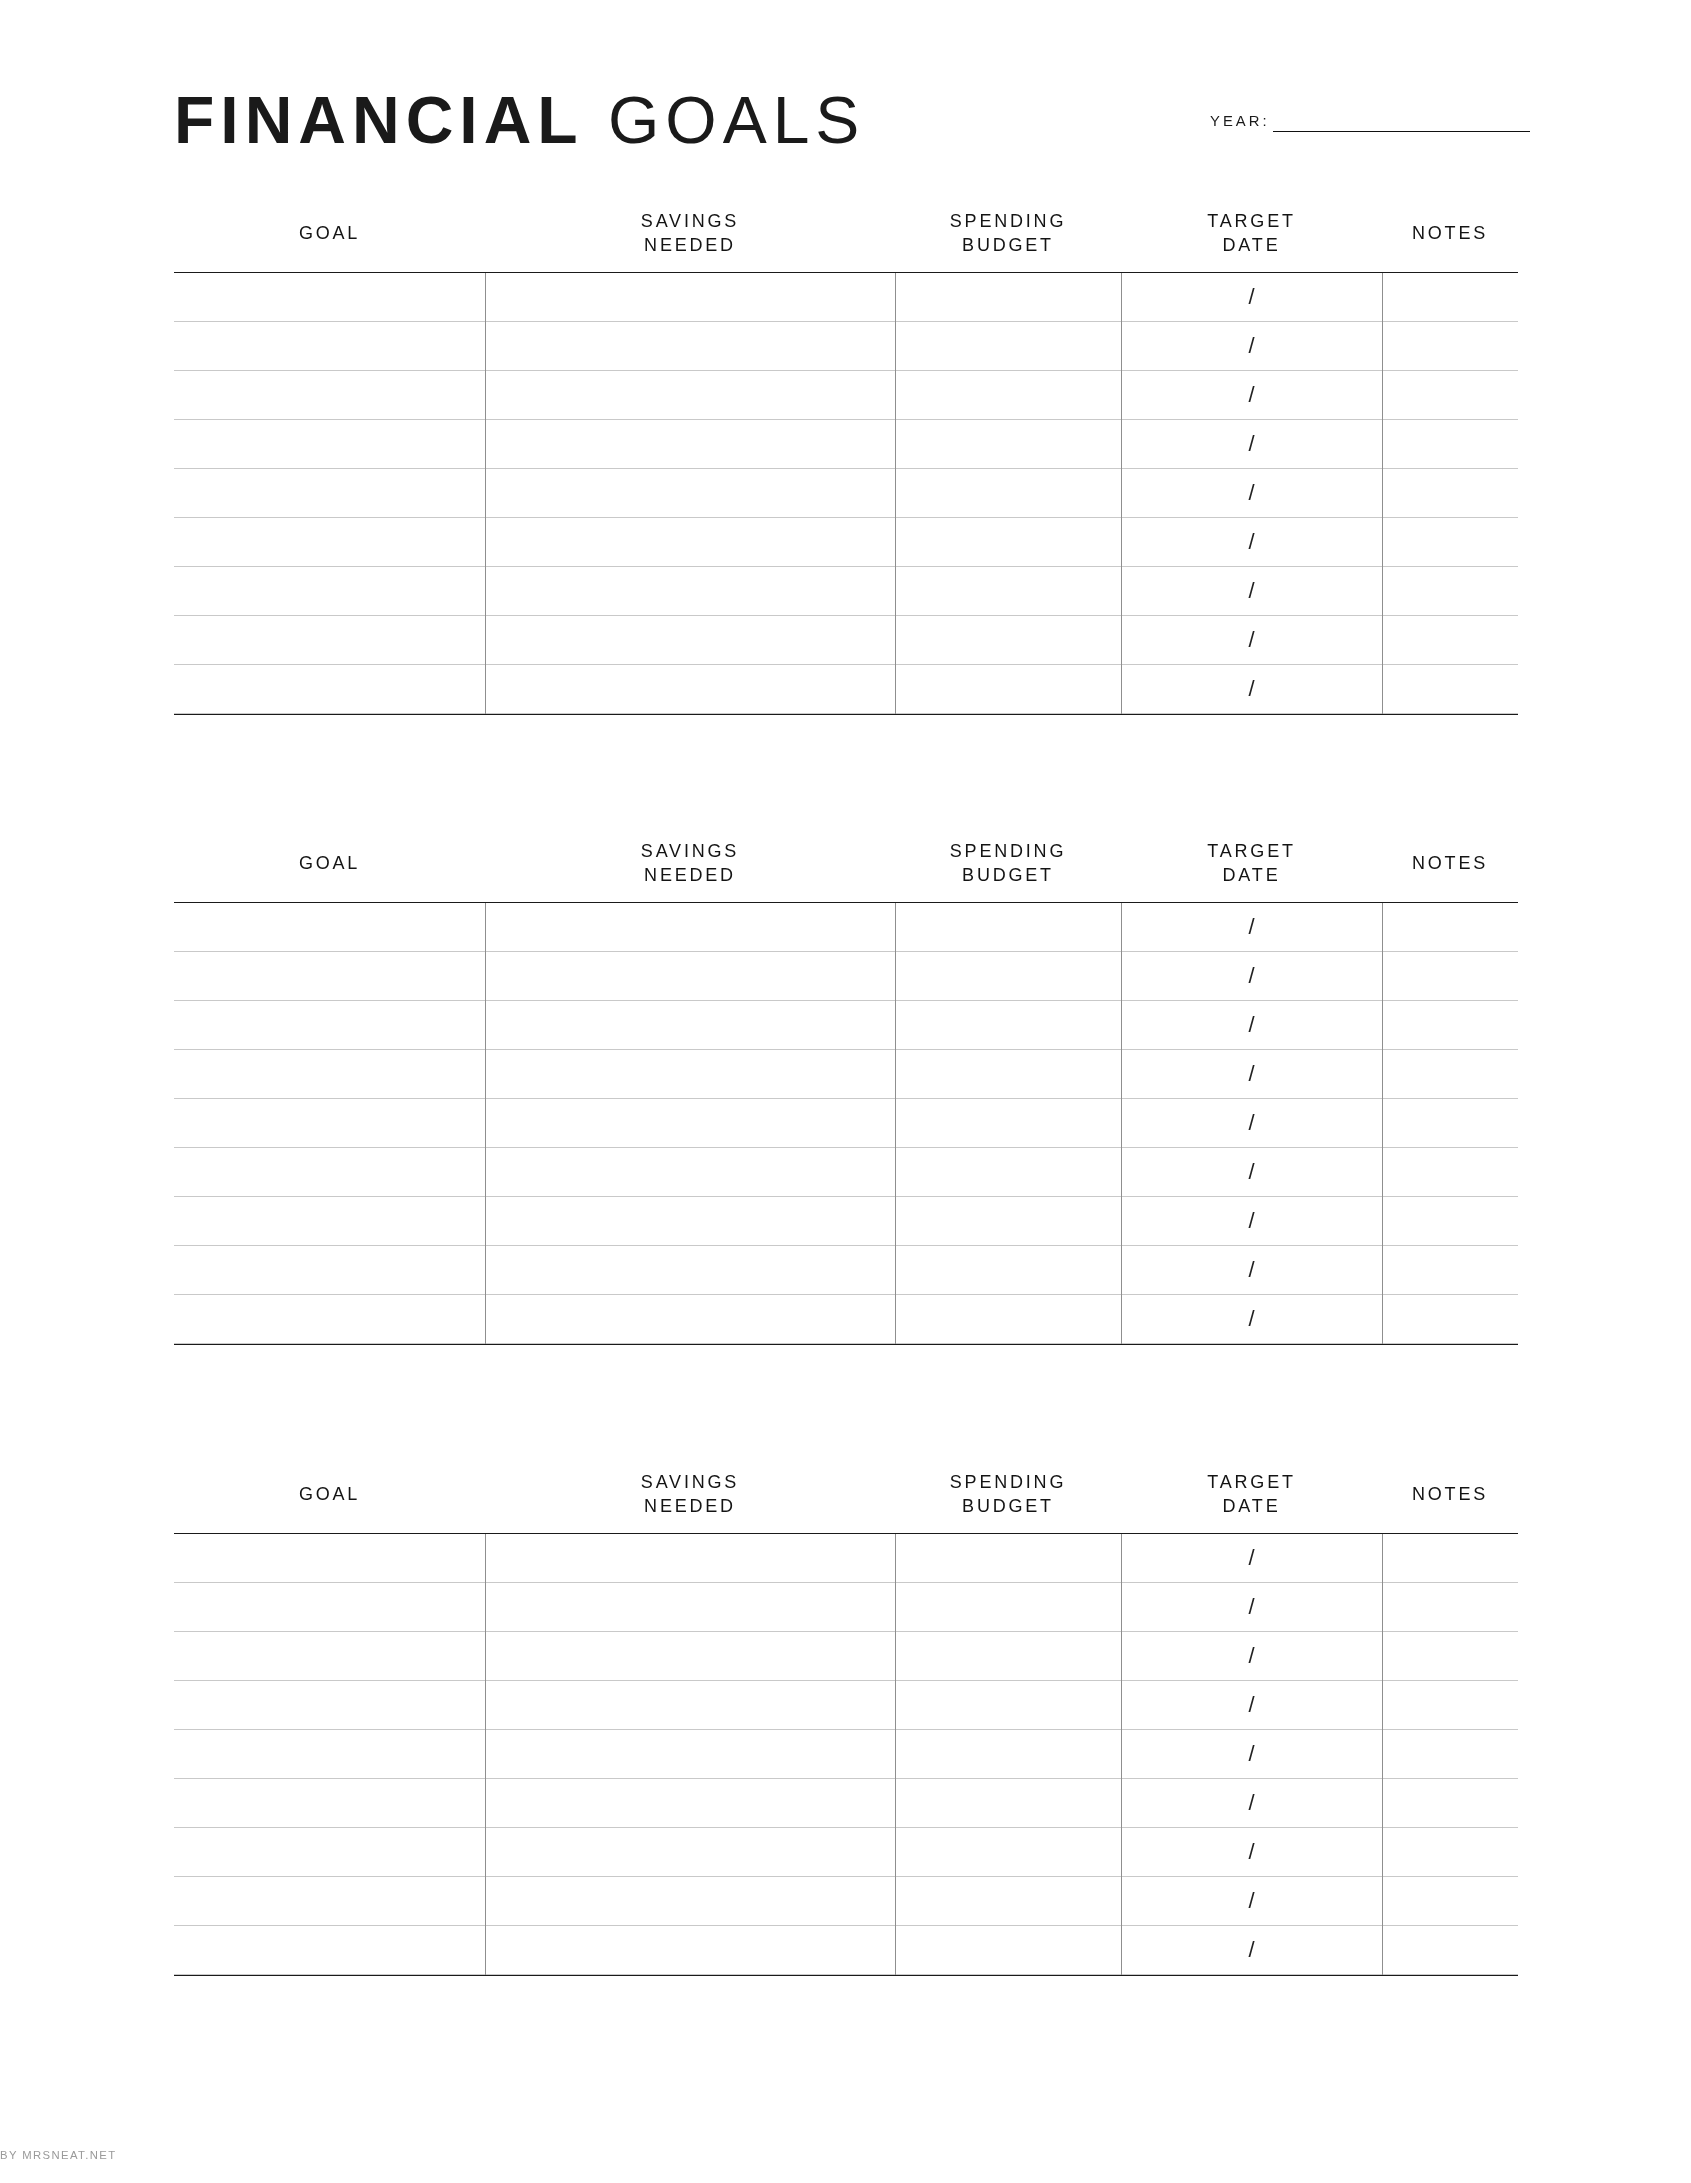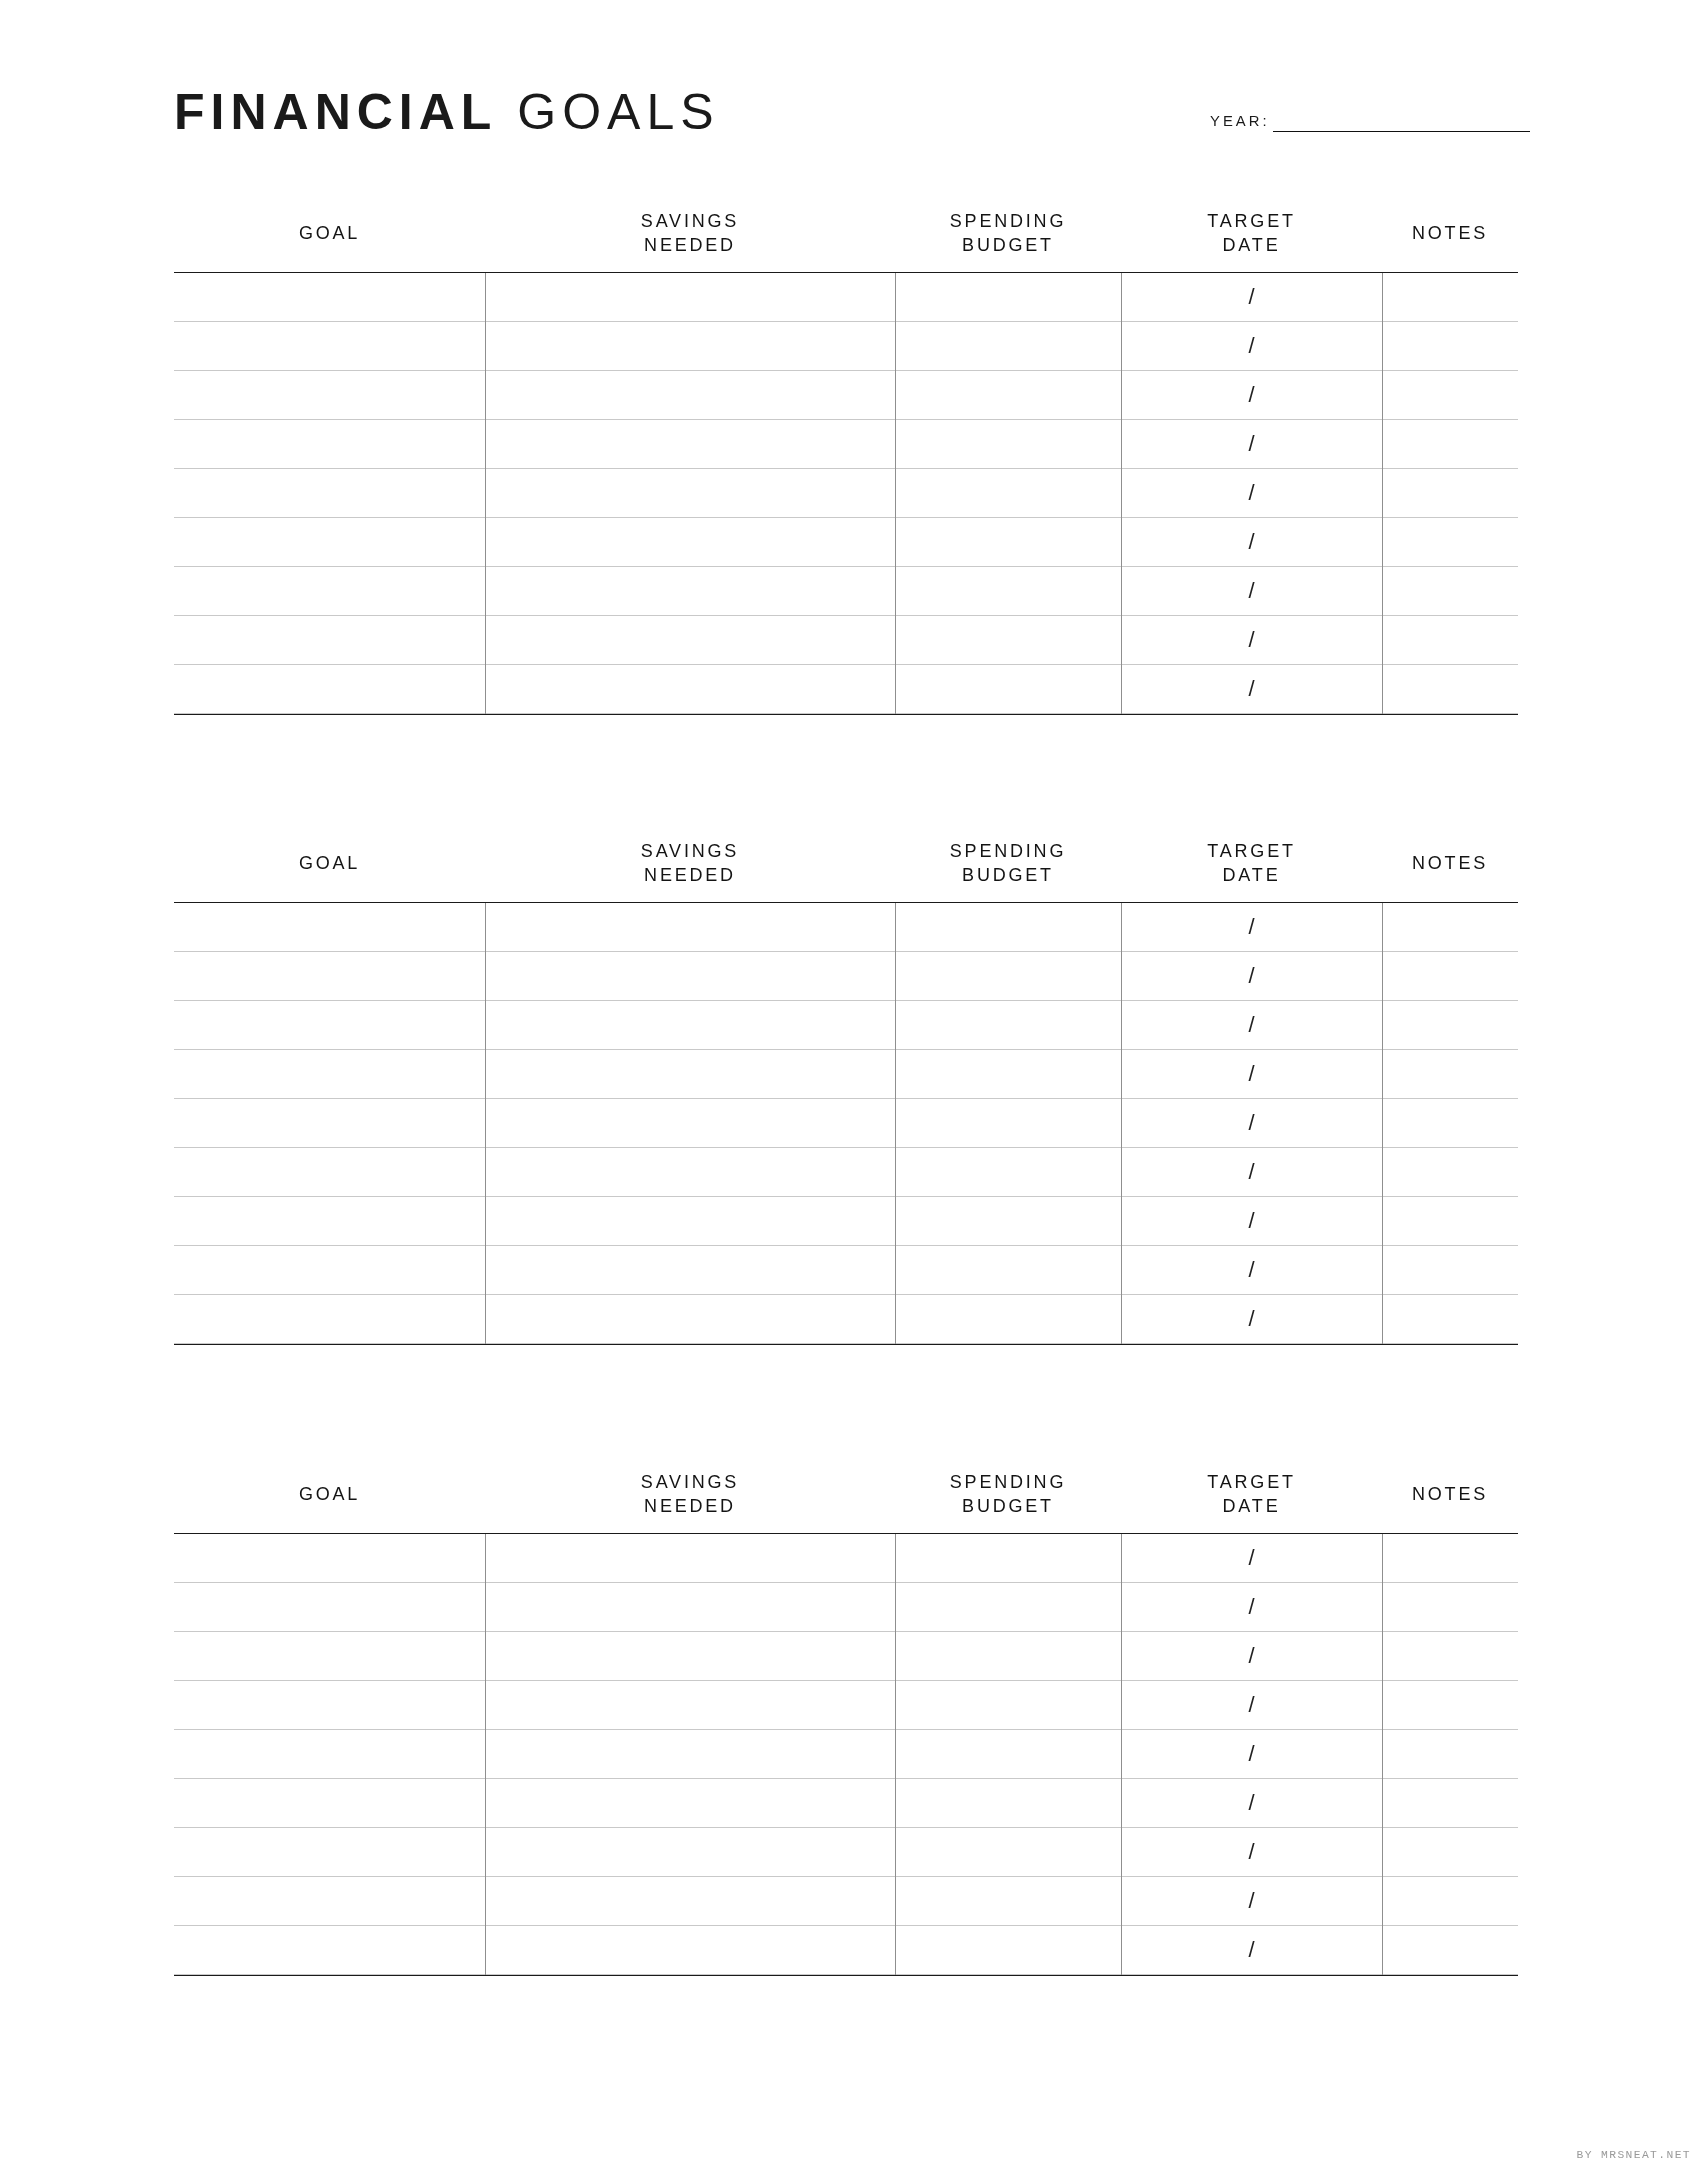--- a/index.html
+++ b/index.html
@@ -30,21 +30,21 @@
     position: absolute;
     left: 174px;
     top: 87px;
     width: 1356px;
     height: 78px;
   }
   .title {
     position: absolute;
     left: 0;
     top: 0;
-    font-size: 50px;
+    font-size: 66px;
     letter-spacing: 6px;
     font-weight: 400;
     white-space: nowrap;
     line-height: 1;
   }
   .title .bold {
     font-weight: 700;
   }
   .title .light {
     font-weight: 300;
@@ -119,25 +119,24 @@
     width: 0;
     border-left: 0.9px solid #8f8f8f;
   }
 
   
   .footer {
     position: absolute;
     left: 0;
     right: 0;
     bottom: 22.6px;
-    text-align: right;
+    text-align: left;
     font-size: 11.3px;
     letter-spacing: 1.4px;
     color: #9a9a9a;
-    font-family: Liberation Mono, monospace;
   }
 </style>
 </head>
 <body>
 
 <div class="page">
 
   <div class="header">
     <div class="title">
       <span class="bold">FINANCIAL</span>

